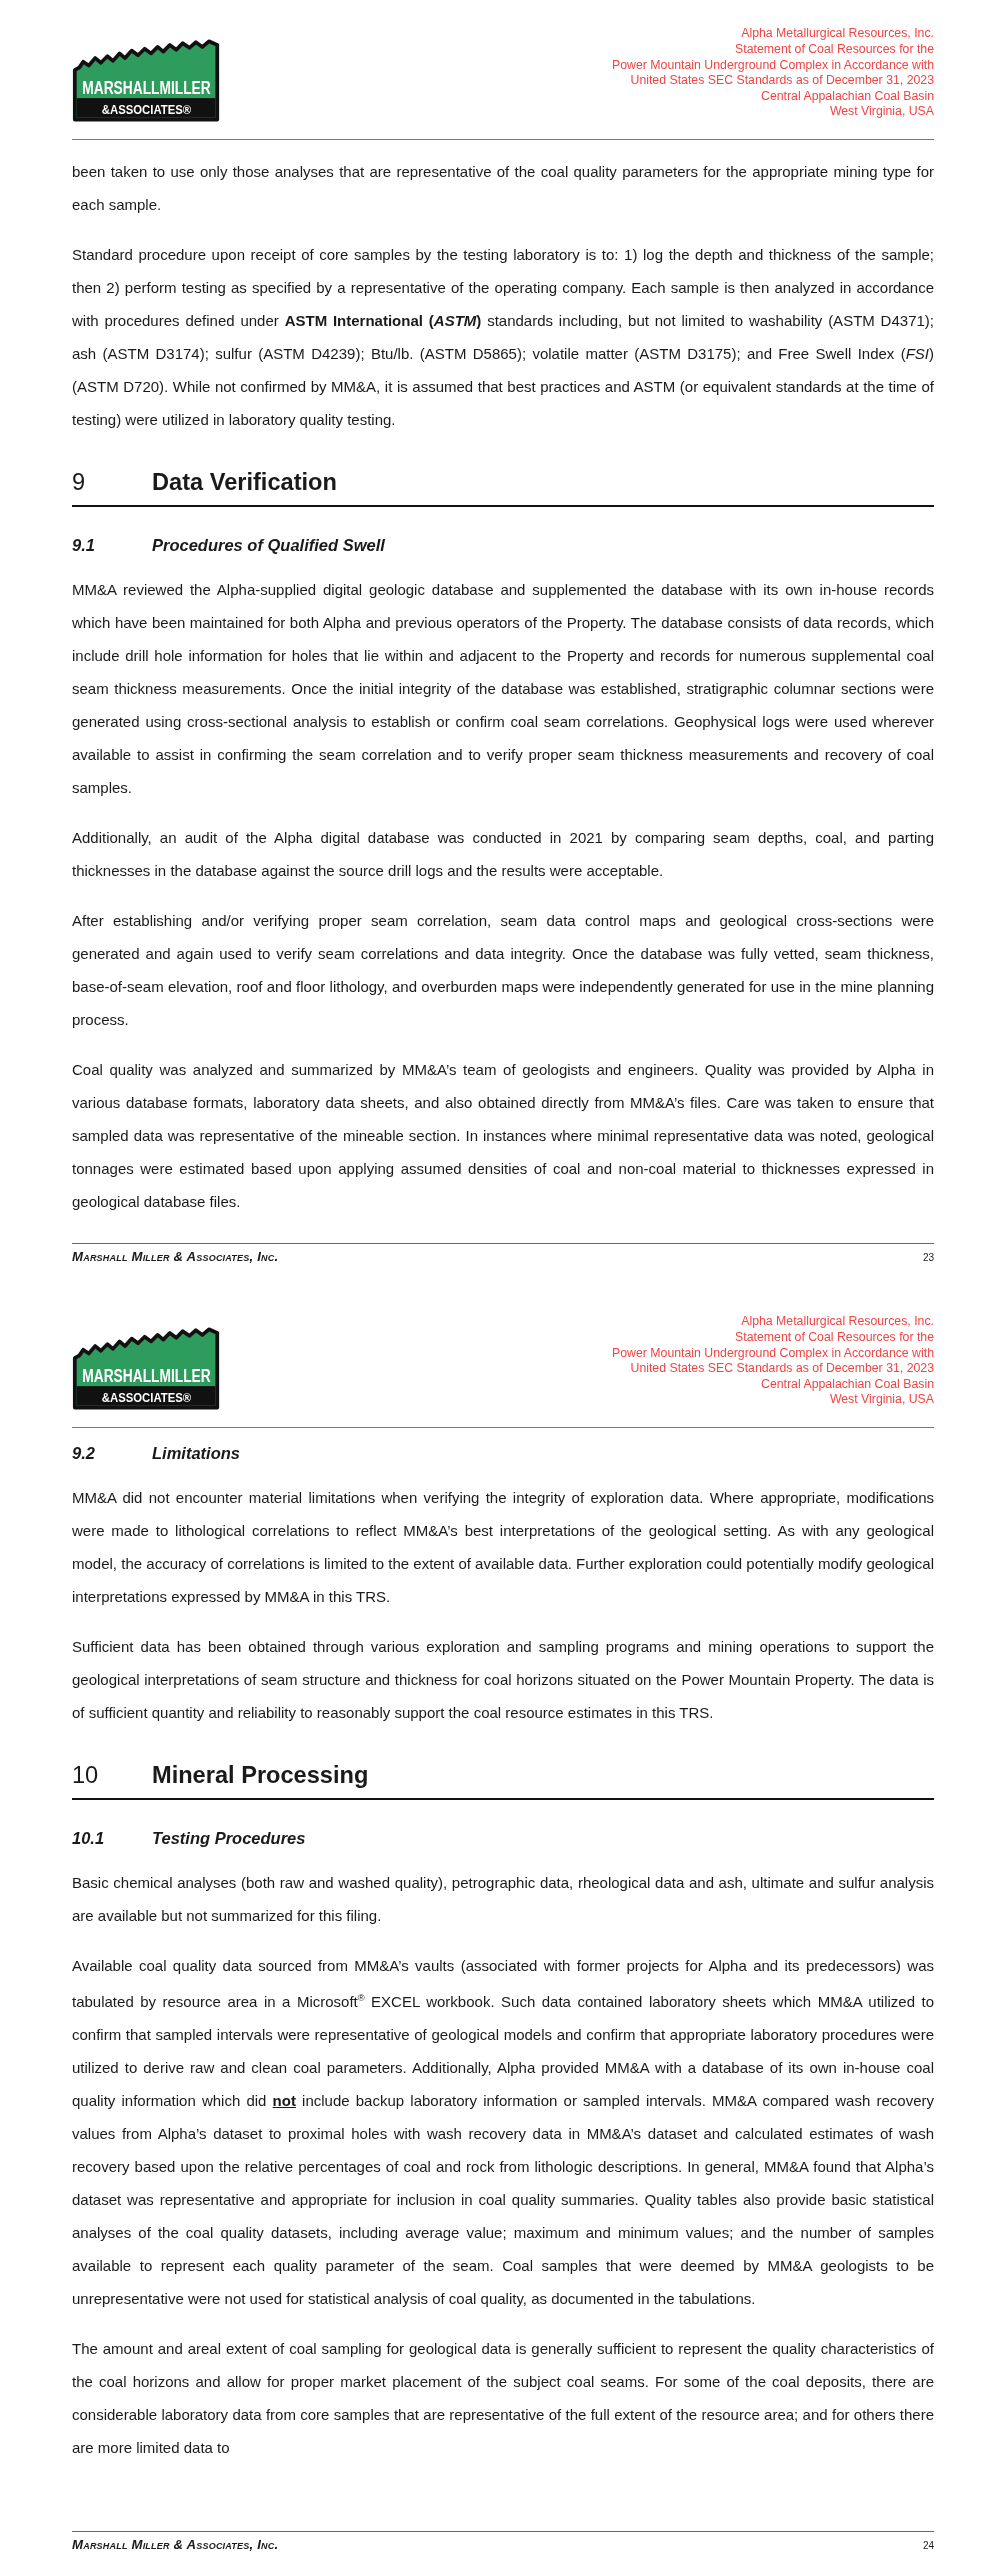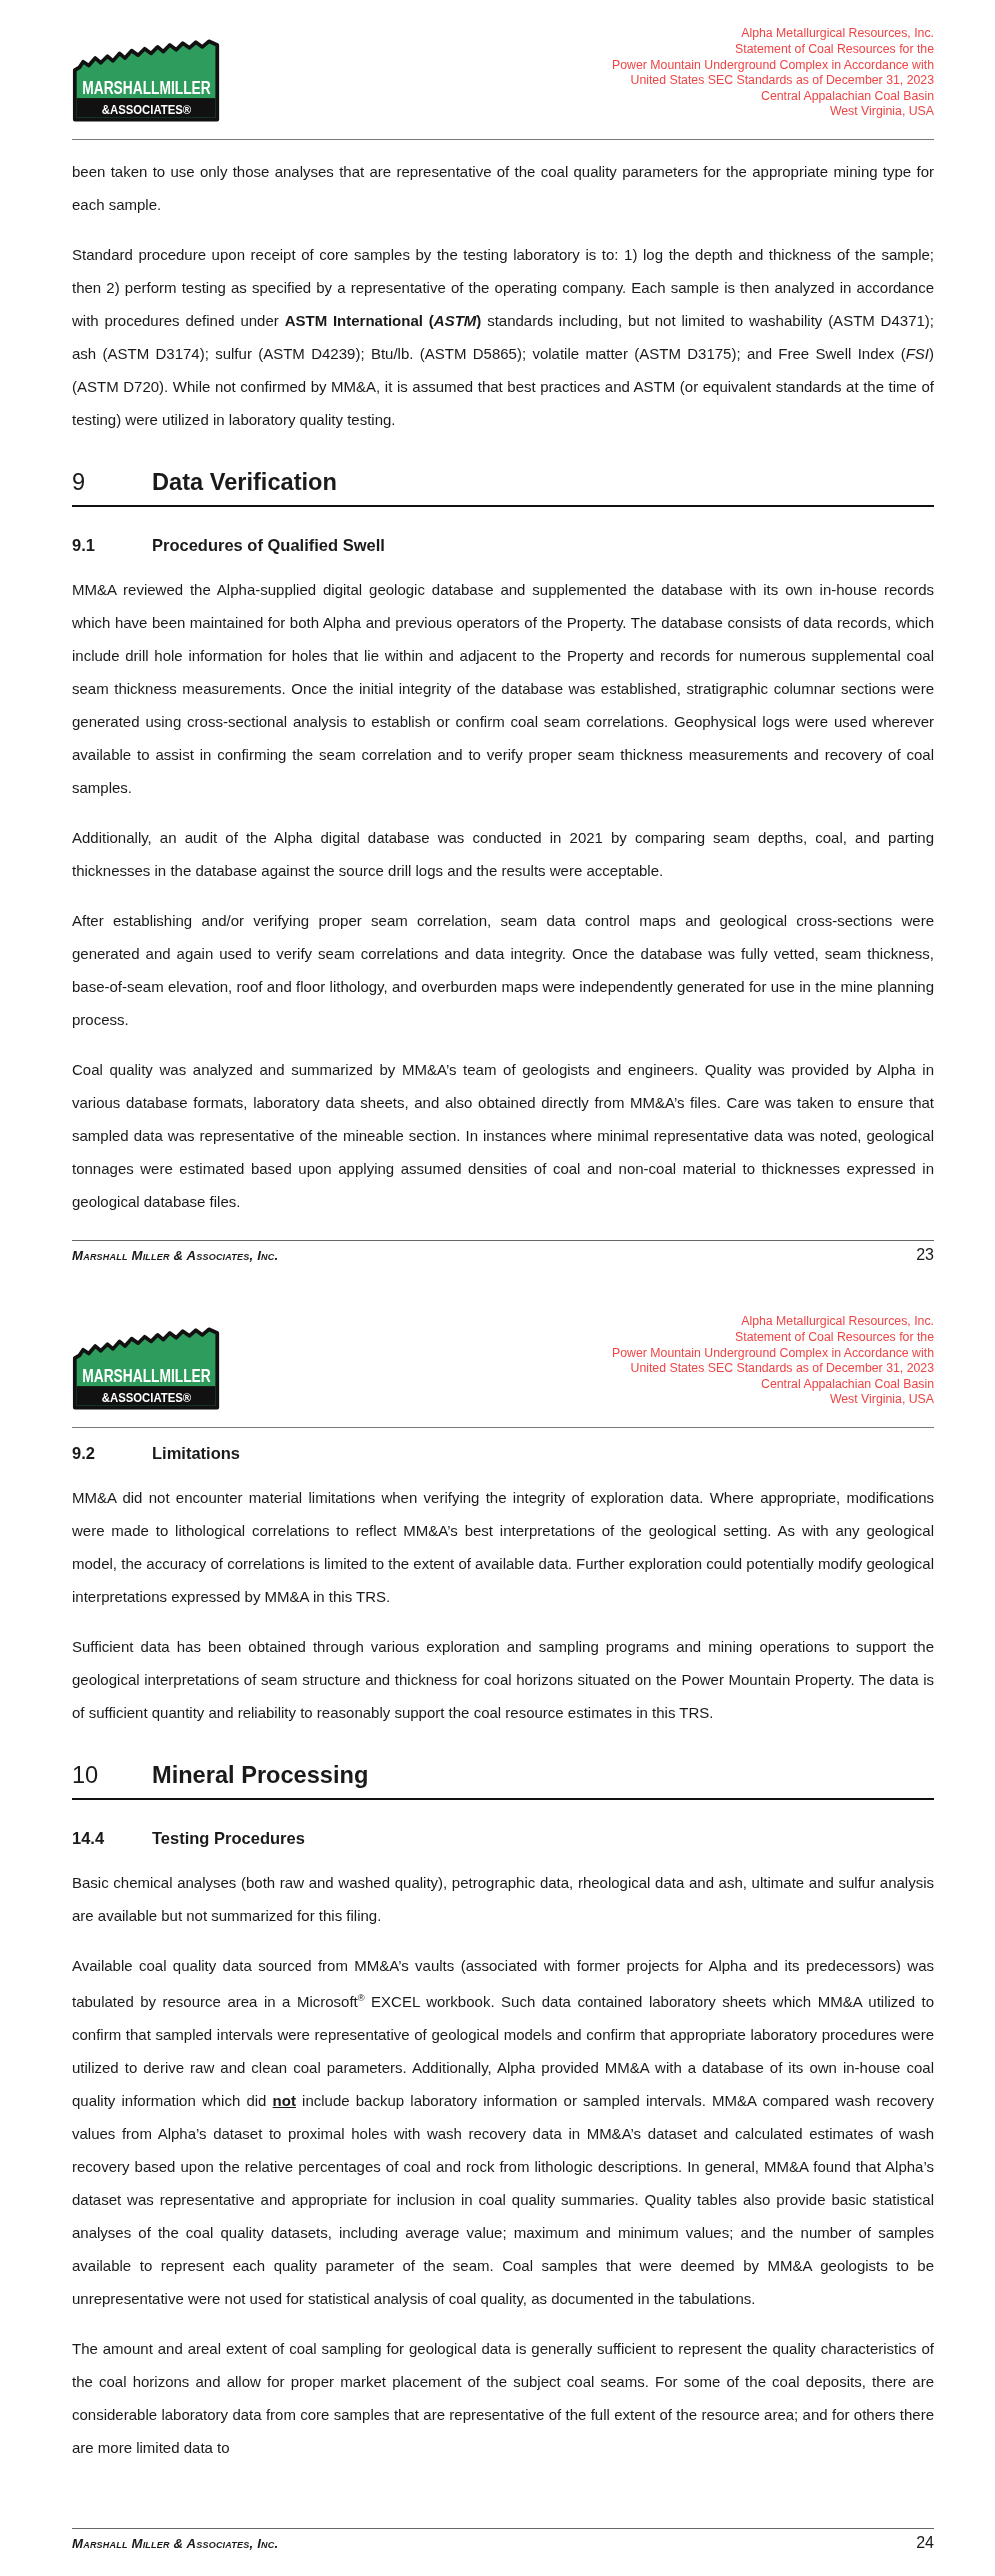--- a/index.html
+++ b/index.html
@@ -54,20 +54,21 @@
   }
   h1.sec .num{ font-weight:400; width:80px; flex:0 0 80px; }
   h1.sec .ttl{ font-weight:700; }
   h2.sub{
     display:flex;
     align-items:flex-end;
     margin:28px 0 0 0;
     font-size:16.5px;
     line-height:21px;
     font-weight:700;
+    font-style:italic;
   }
   h2.sub .num{ width:80px; flex:0 0 80px; }
   .rt-b{ font-weight:700; }
   .rt-i{ font-style:italic; }
   .rt-u{ text-decoration:underline; }
   sup{ font-size:0.62em; }
   
   .page-footer{
     position:absolute;
     left:72px; right:61px; bottom:24.5px;
@@ -78,21 +79,21 @@
     justify-content:space-between;
     align-items:baseline;
   }
   .footer-company{
     font-variant:small-caps;
     font-style:italic;
     font-weight:700;
     font-size:13.2px;
     letter-spacing:0.2px;
   }
-  .footer-page{ font-size:16px; }
+  .footer-page{ font-size:10px; }
 </style>
 </head>
 <body>
 
 <div class="page">
 
   <div class="page-header">
     <div class="logo-wrap">
       <svg width="149" height="87" viewBox="0 0 160 92">
         <path d="M3,89 L3,36 L8,33 L12,27 L18,31 L25,23 L31,28 L38,21 L44,26 L51,18 L57,23 L64,15 L71,20 L78,13 L85,18 L92,11 L98,16 L105,9 L112,14 L119,7 L126,12 L133,6 L140,11 L147,5 L156,9 L156,89 Z" fill="#2E9C5C" stroke="#111111" stroke-width="4" stroke-linejoin="round"></path>
@@ -170,21 +171,21 @@
     <p>MM&amp;A did not encounter material limitations when verifying the integrity of exploration data.  Where appropriate, modifications were made to lithological correlations to reflect MM&amp;A’s best interpretations of the geological setting.  As with any geological model, the accuracy of correlations is limited to the extent of available data.  Further exploration could potentially modify geological interpretations expressed by MM&amp;A in this TRS.</p>
 
     <p>Sufficient data has been obtained through various exploration and sampling programs and mining operations to support the geological interpretations of seam structure and thickness for coal horizons situated on the Power Mountain Property.  The data is of sufficient quantity and reliability to reasonably support the coal resource estimates in this TRS.</p>
 
     <h1 class="sec">
       <span class="num">10</span>
       <span class="ttl">Mineral Processing</span>
     </h1>
 
     <h2 class="sub">
-      <span class="num">14.4</span>
+      <span class="num">10.1</span>
       <span>Testing Procedures</span>
     </h2>
     <p>Basic chemical analyses (both raw and washed quality), petrographic data, rheological data and ash, ultimate and sulfur analysis are available but not summarized for this filing.</p>
     <p><span>Available coal quality data sourced from MM&amp;A’s vaults (associated with former projects for Alpha and its predecessors) was tabulated by resource area in a Microsoft</span><sup>®</sup><span> EXCEL workbook.  Such data contained laboratory sheets which MM&amp;A utilized to confirm that sampled intervals were representative of geological models and confirm that appropriate laboratory procedures were utilized to derive raw and clean coal parameters.  Additionally, Alpha provided MM&amp;A with a database of its own in-house coal quality information which did </span><span class="rt-b rt-u">not</span><span> include backup laboratory information or sampled intervals.  MM&amp;A compared wash recovery values from Alpha’s dataset to proximal holes with wash recovery data in MM&amp;A’s dataset and calculated estimates of wash recovery based upon the relative percentages of coal and rock from lithologic descriptions.  In general, MM&amp;A found that Alpha’s dataset was representative and appropriate for inclusion in coal quality summaries.  Quality tables also provide basic statistical analyses of the coal quality datasets, including average value; maximum and minimum values; and the number of samples available to represent each quality parameter of the seam.  Coal samples that were deemed by MM&amp;A geologists to be unrepresentative were not used for statistical analysis of coal quality, as documented in the tabulations.</span></p>
     <p>The amount and areal extent of coal sampling for geological data is generally sufficient to represent the quality characteristics of the coal horizons and allow for proper market placement of the subject coal seams.  For some of the coal deposits, there are considerable laboratory data from core samples that are representative of the full extent of the resource area; and for others there are more limited data to</p>
   </div>
 
   <div class="page-footer">
     <hr class="footer-rule">
     <div class="footer-row">

